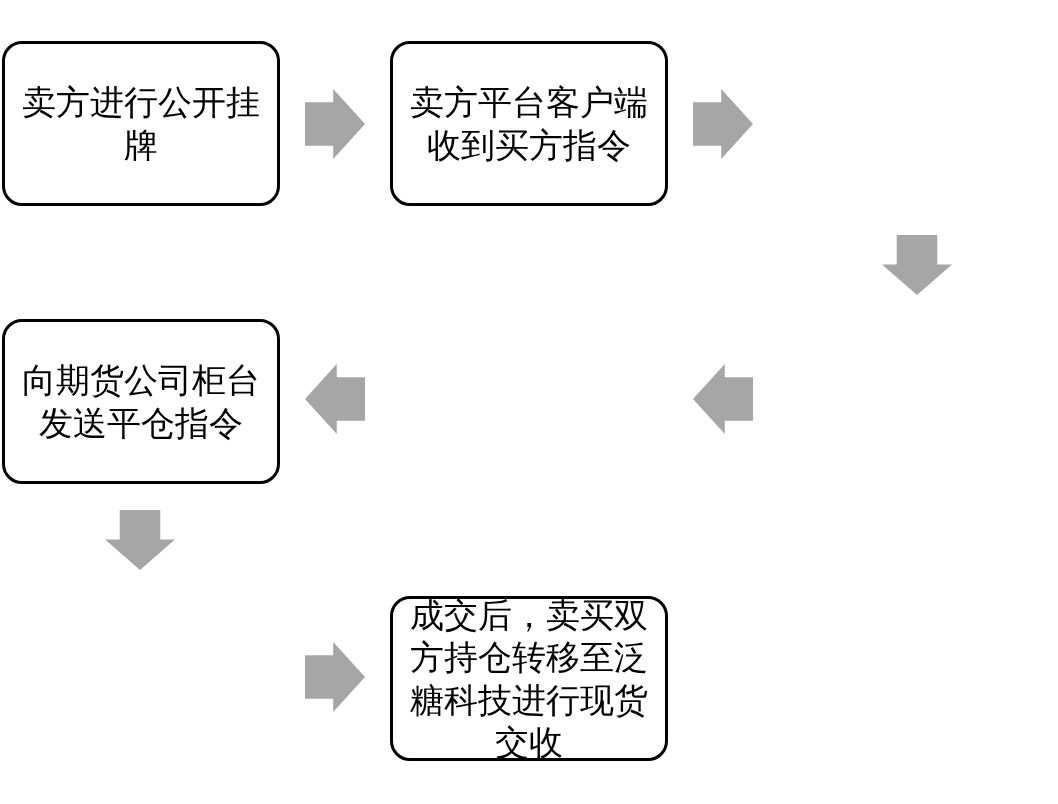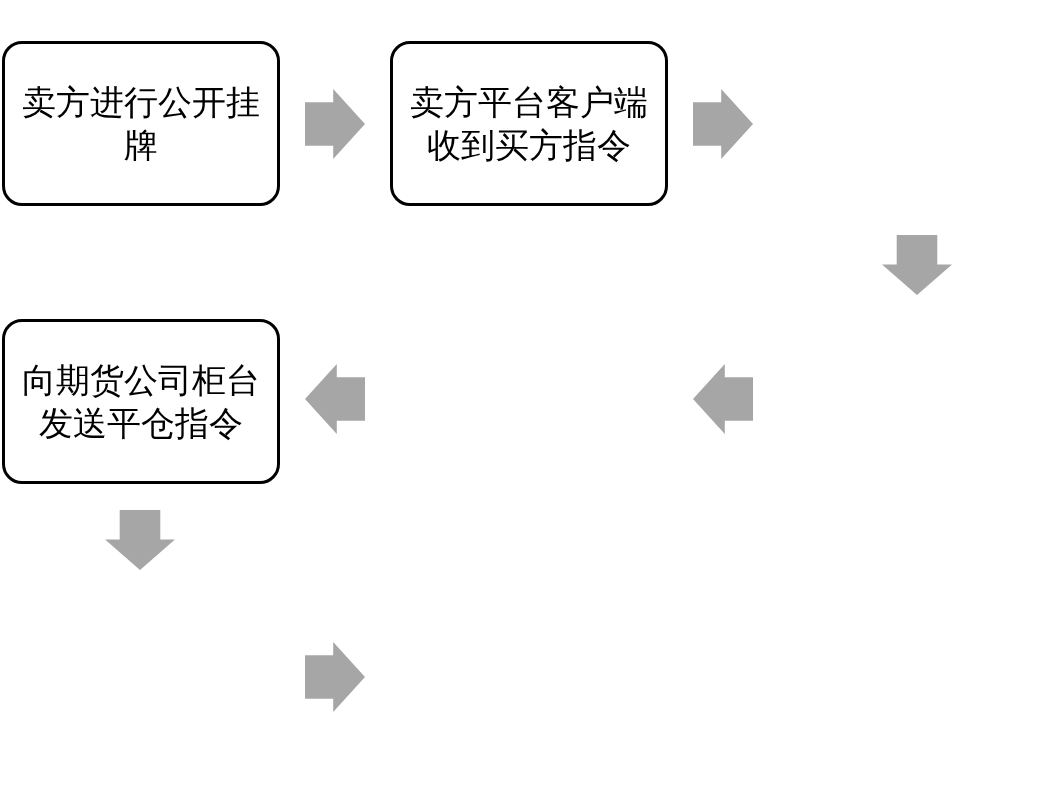--- a/index.html
+++ b/index.html
@@ -86,14 +86,17 @@
 
   <div id="arrow-4" class="arrow arrow-left"></div>
   <div id="arrow-5" class="arrow arrow-left"></div>
   <div class="node col1 row2">
     <span>向期货公司柜台发送平仓指令</span>
   </div>
 
   <div id="arrow-6" class="arrow arrow-down"></div>
 
   <div id="arrow-7" class="arrow arrow-right"></div>
+  <div class="node col2 row3">
+    <span>成交后，卖买双方持仓转移至泛糖科技进行现货交收</span>
+  </div>
 
 </div>
 
 </body></html>

